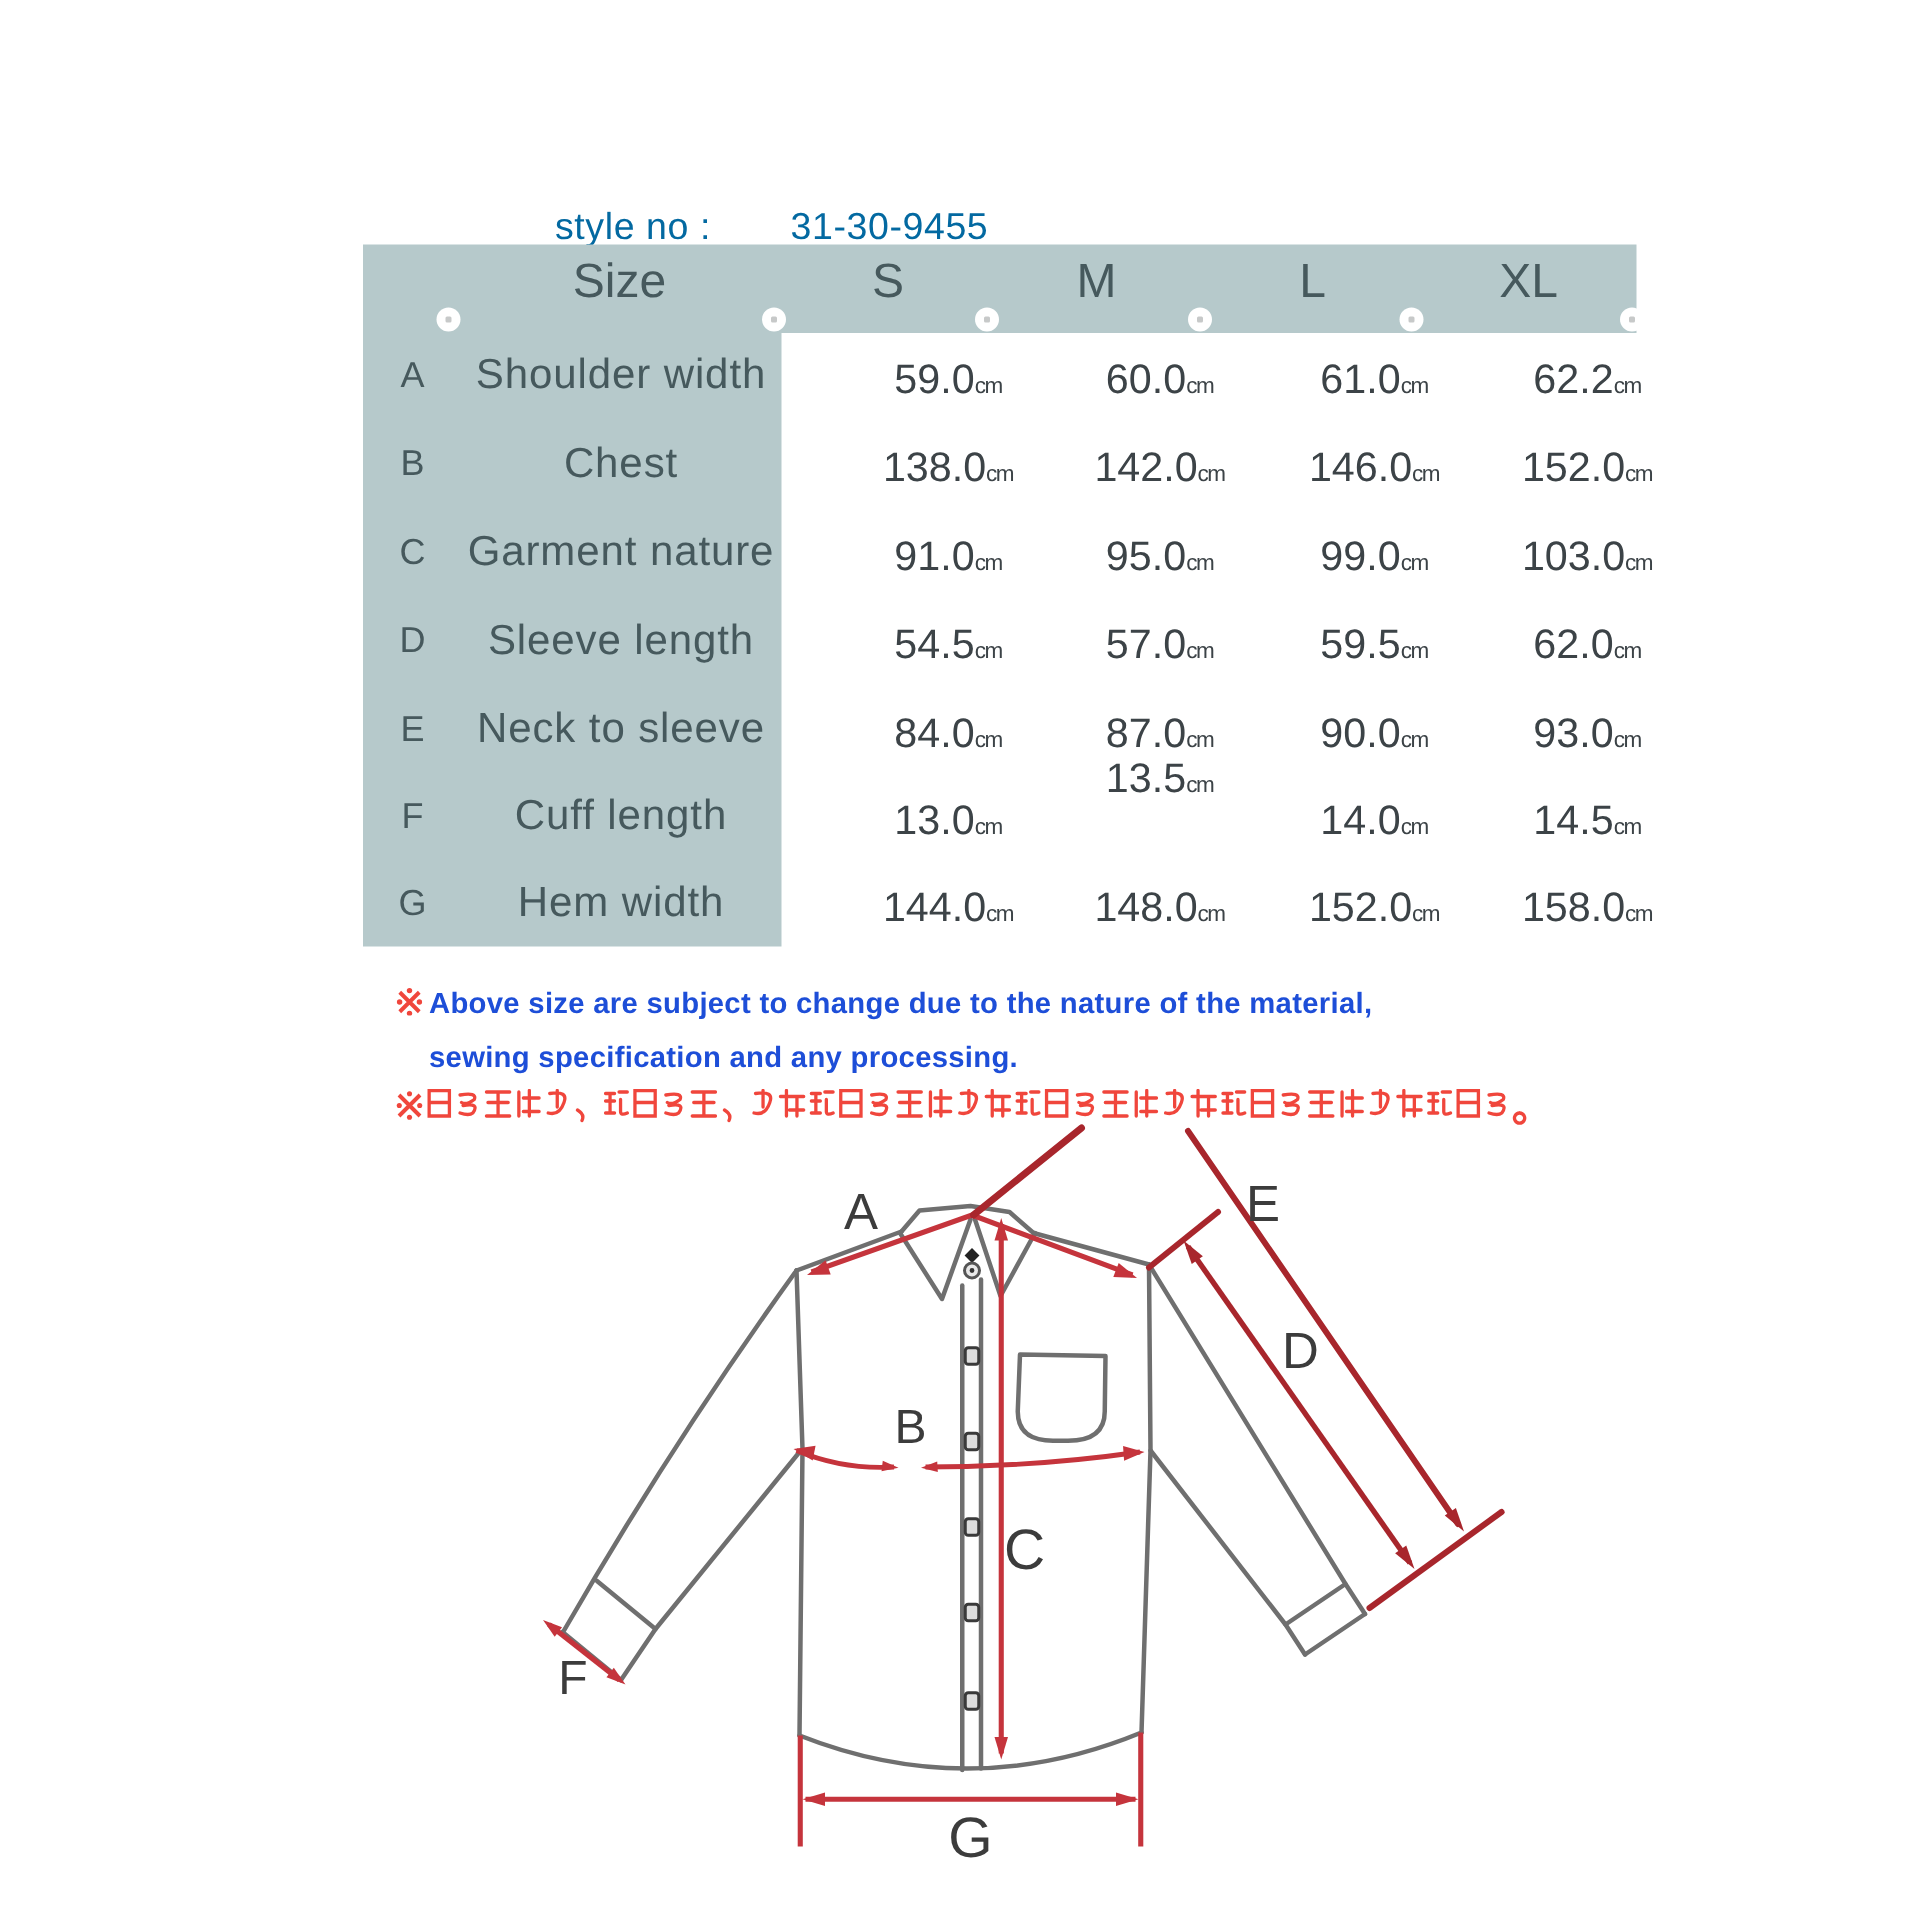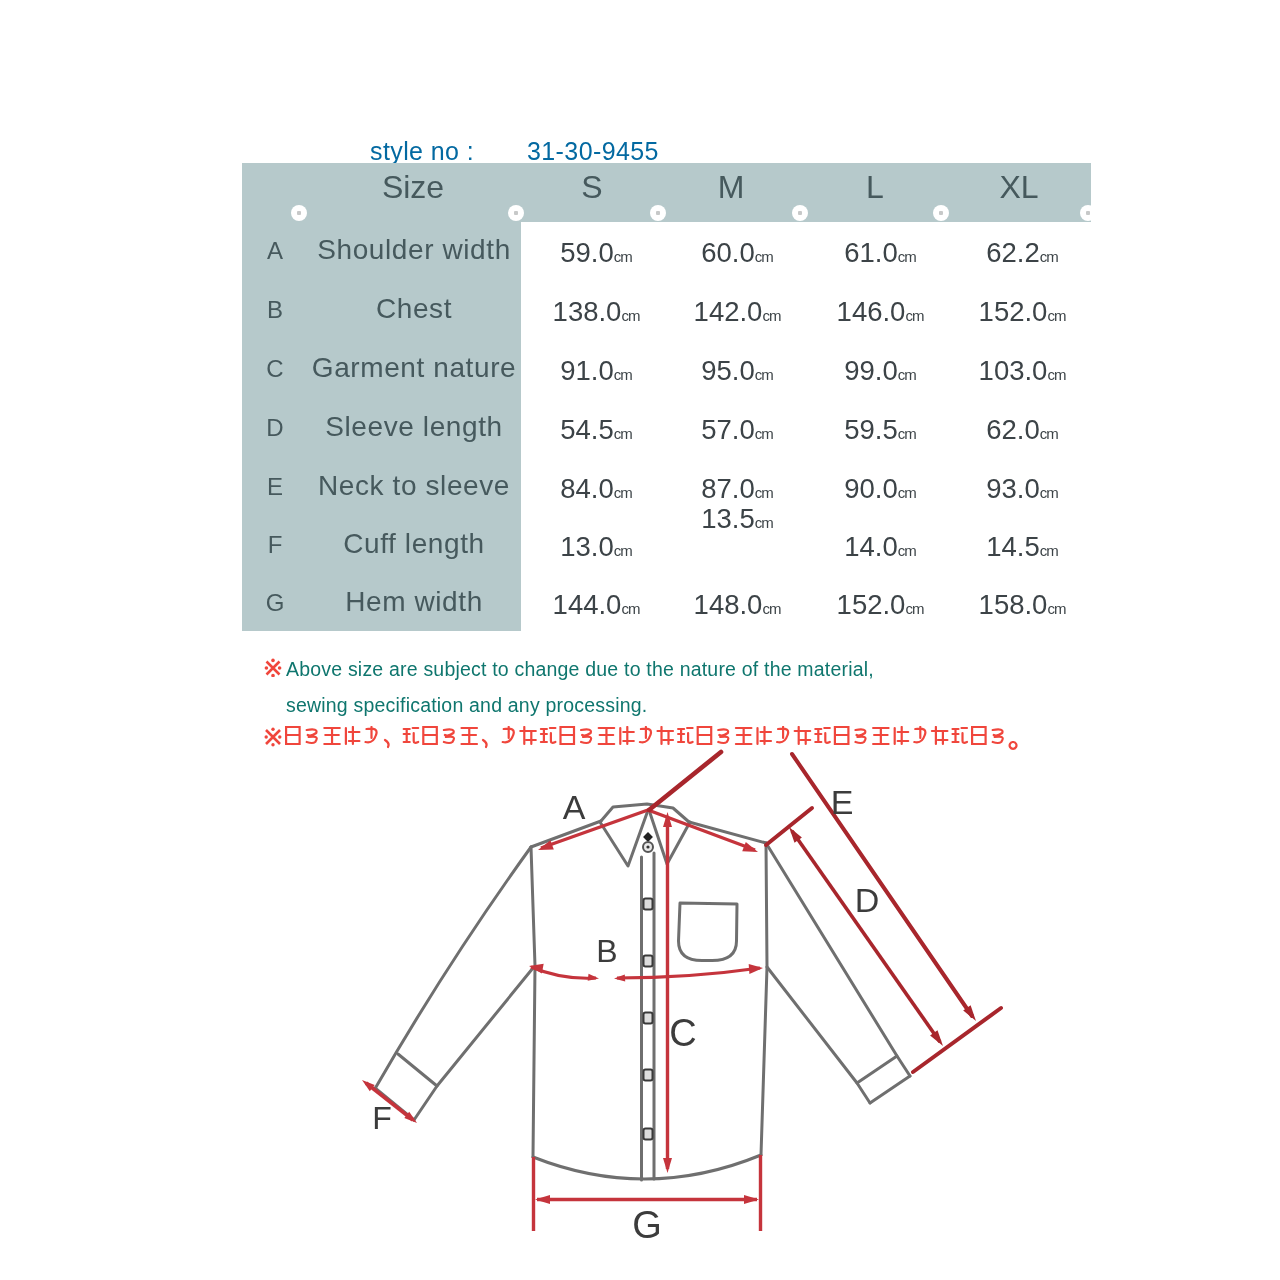--- a/index.html
+++ b/index.html
@@ -4,26 +4,26 @@
   html,body { margin:0; padding:0; }
   body { width:1280px; height:1280px; position:relative; background:#fff;
          font-family:"Liberation Sans", sans-serif; overflow:hidden; }
   .abs { position:absolute; }
   .styleno { position:absolute; color:#0369a1; font-size:25px; letter-spacing:0.4px; }
   .hd { position:absolute; color:#46595d; font-size:32px; transform:translateX(-50%); top:169px; }
   .cl { position:absolute; left:275px; color:#46595d; font-size:24px; transform:translate(-50%,-79%); }
   .lab { position:absolute; left:414px; color:#46595d; font-size:28px; letter-spacing:0.6px;
           transform:translate(-50%,-79%); white-space:nowrap; }
   .val { position:absolute; color:#3c4347; font-size:27.5px; transform:translate(-50%,-82%);
-          white-space:nowrap; }
+          white-space:nowrap;margin-left:36px; }
   .cm { font-size:15px; letter-spacing:-1px; }
   .hnd { position:absolute; top:205px; width:16px; height:16px; border-radius:50%; background:#fff; }
   .hnd::after { content:""; position:absolute; left:5.5px; top:5.5px; width:4.5px; height:4.5px;
                  background:#c7c9c9; border-radius:1px; }
-  .red { position:absolute; color:#0f766e; font-size:19.5px; font-weight:normal; letter-spacing:0.2px;
+  .red { position:absolute; color:#1d4ed8; font-size:19.5px; font-weight:bold; letter-spacing:0.2px;
           white-space:nowrap; }
 </style></head>
 <body>
 
 <div class="styleno" style="left:370px;top:137px">style no :</div>
 
 <div class="styleno" style="left:527px;top:137px">31-30-9455</div>
 
 <div class="abs" style="left:242px;top:163px;width:849px;height:59px;background:#b6c9cb"></div>
 

